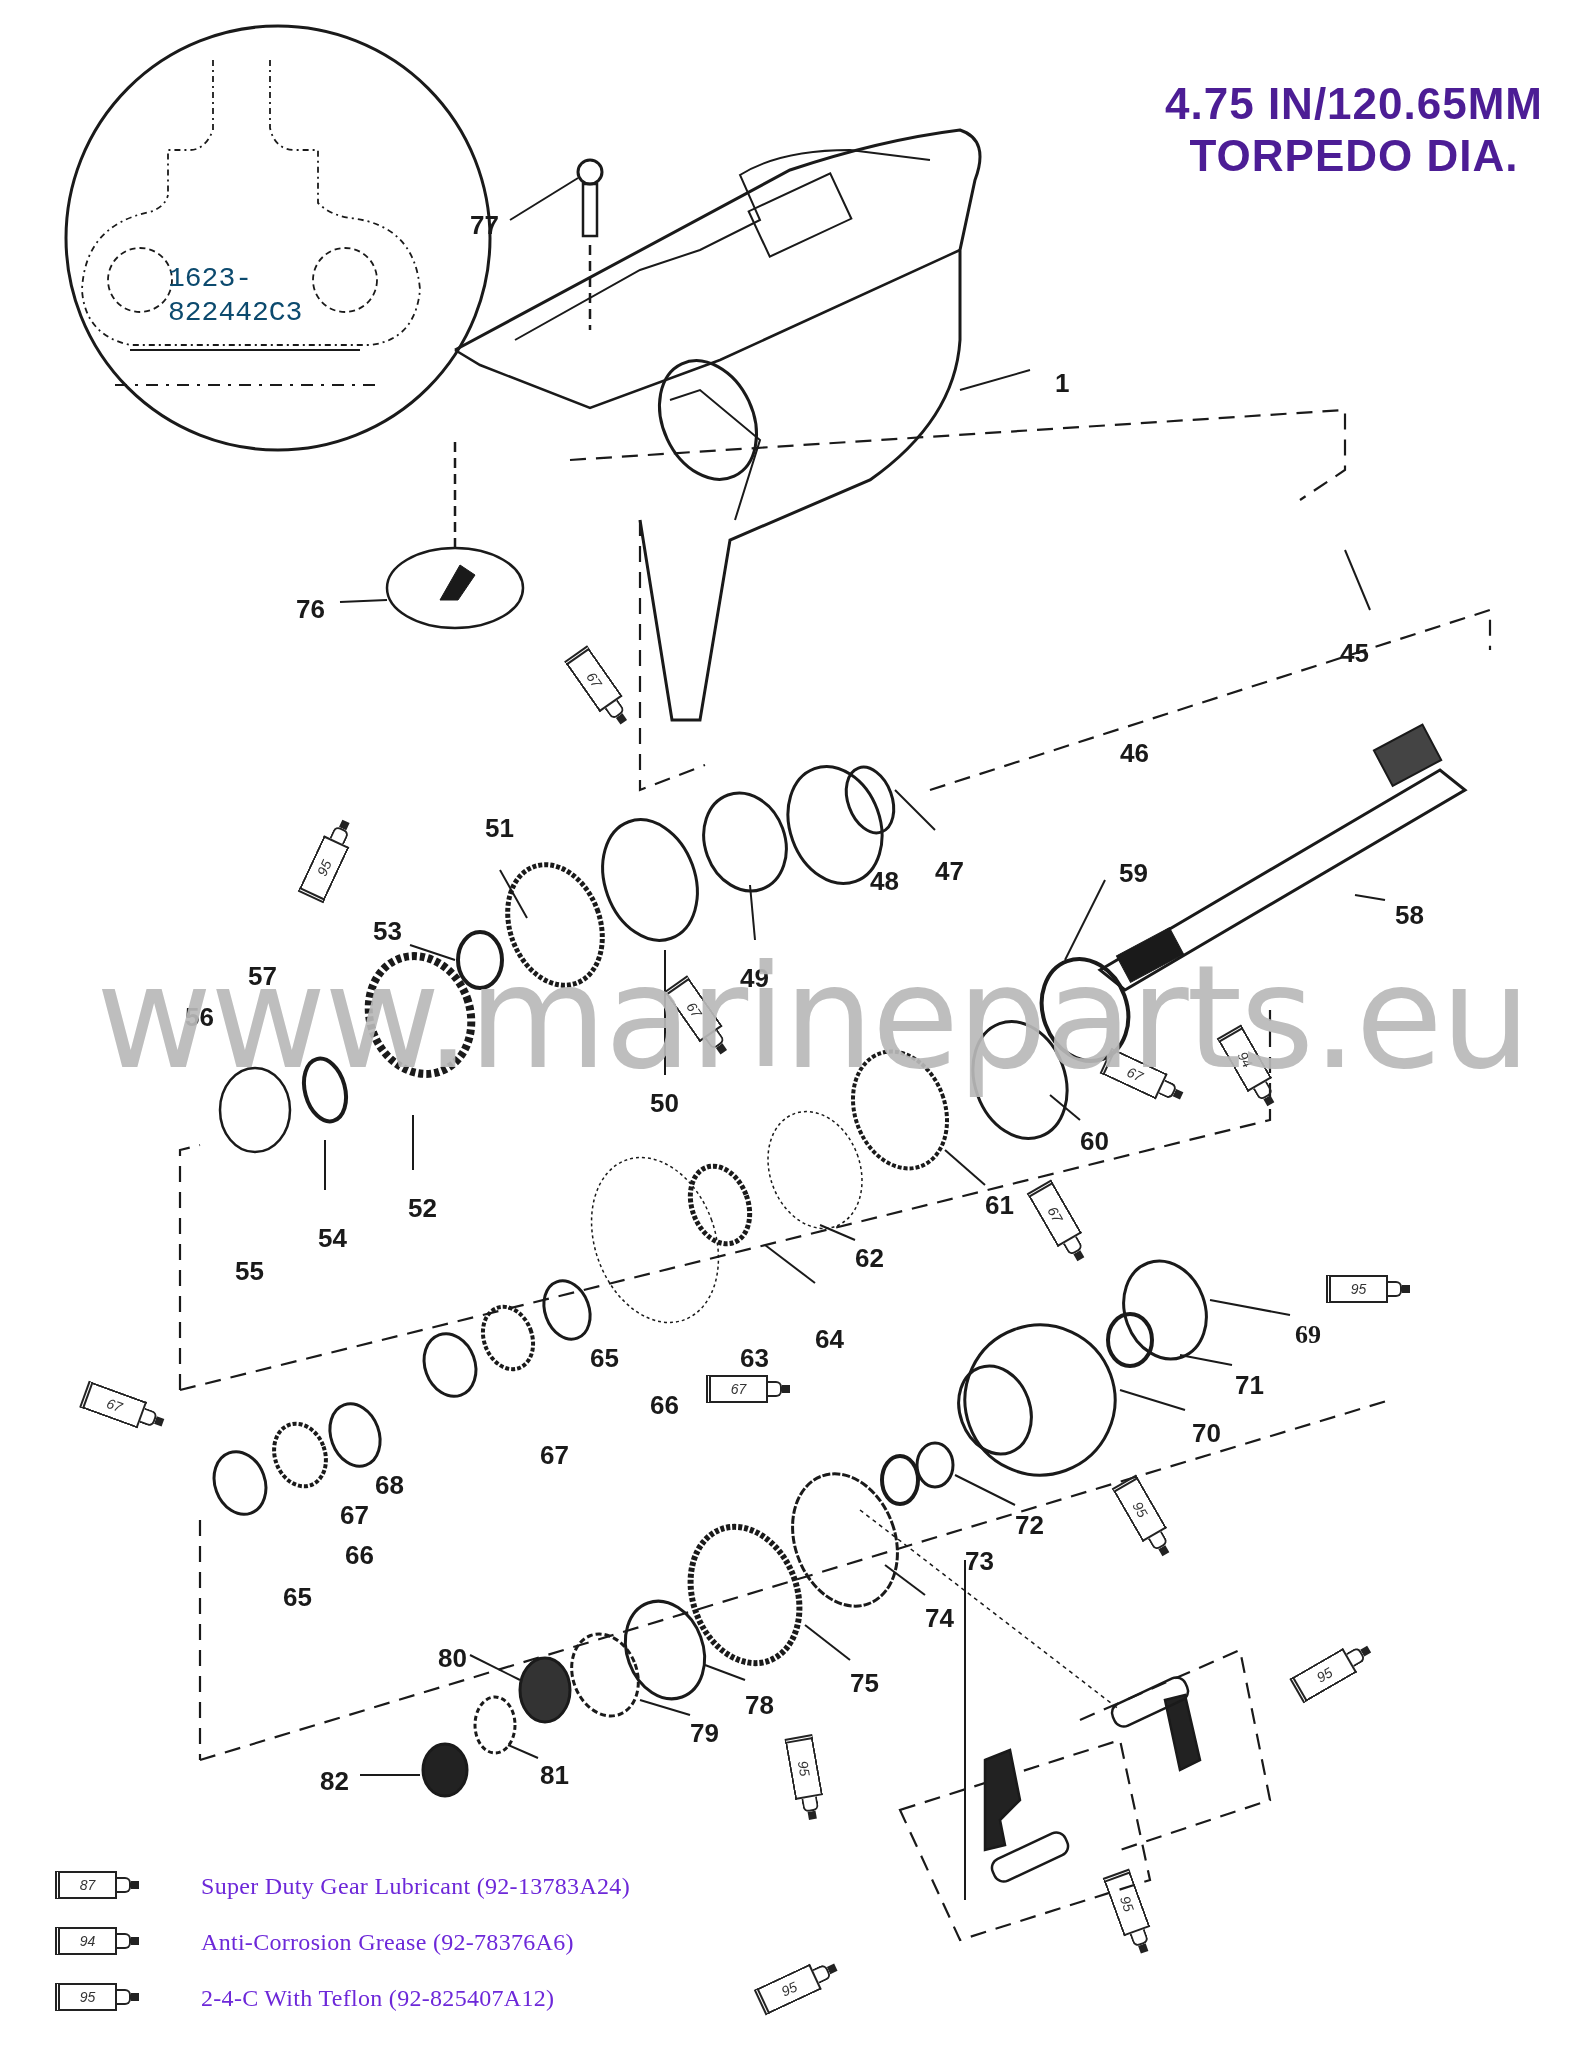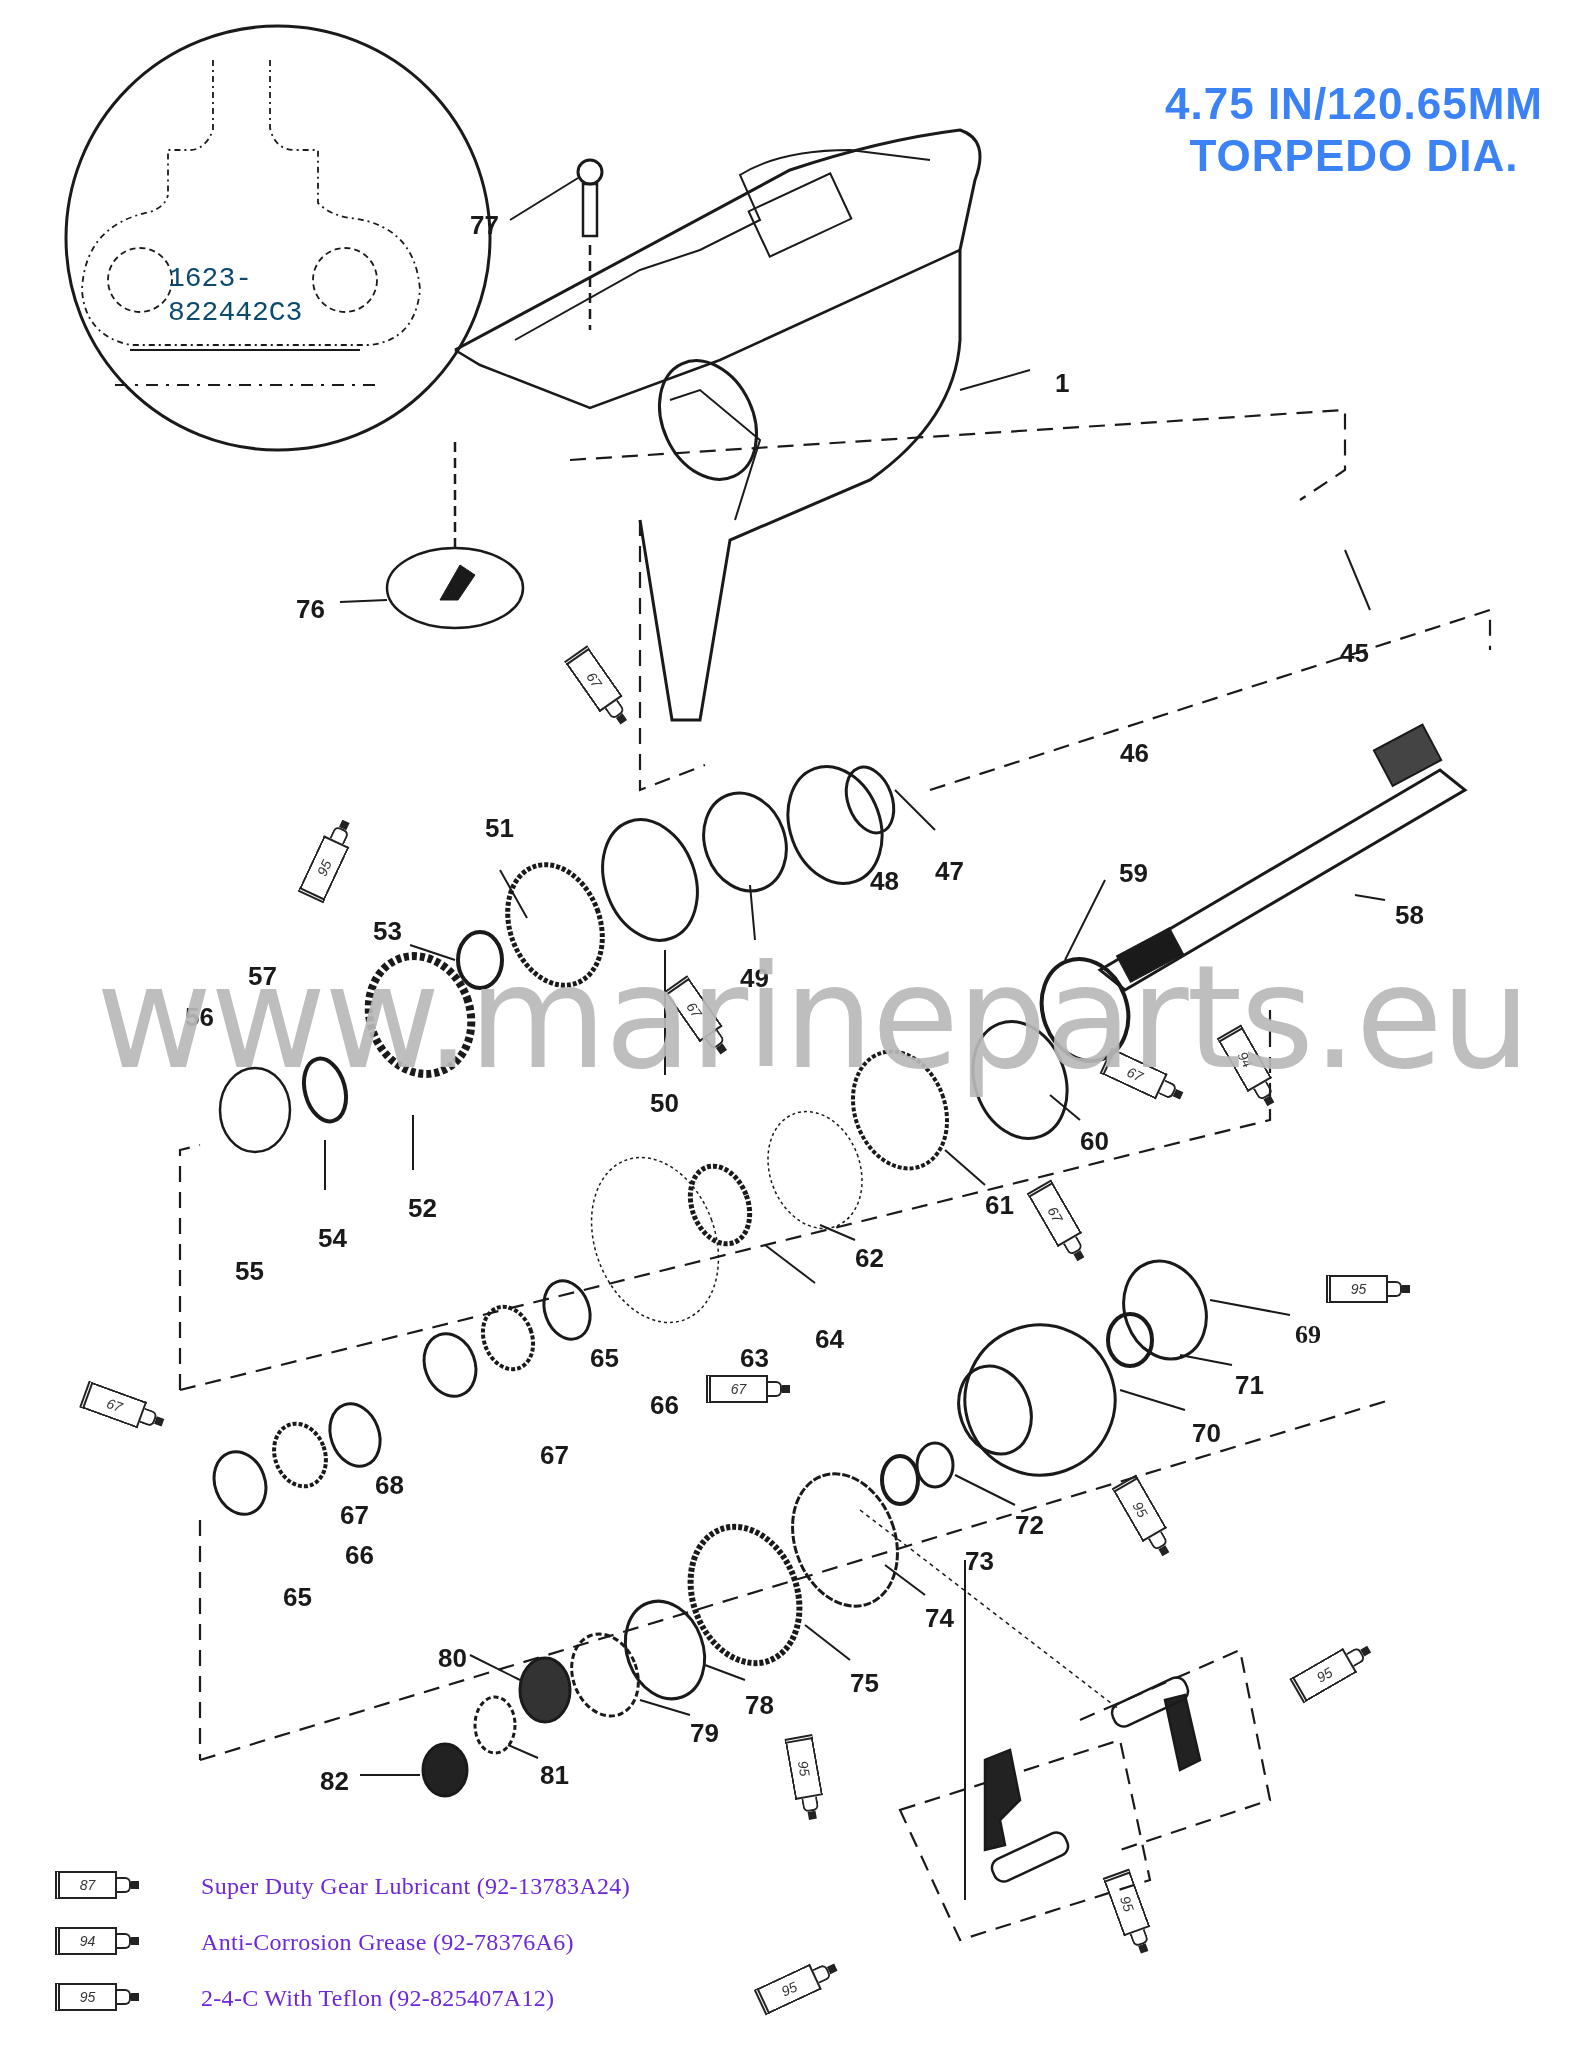--- a/index.html
+++ b/index.html
@@ -1,18 +1,18 @@
 <!DOCTYPE html>
 <html><head>
 <meta charset="utf-8">
 <style>
   html,body{margin:0;padding:0;background:#ffffff;}
   body{width:1595px;height:2048px;position:relative;overflow:hidden;font-family:"Liberation Sans",sans-serif;color:#1a1a1a;}
   #diagram{position:absolute;left:0;top:0;width:1595px;height:2048px;}
-  .title{position:absolute;right:52px;top:78px;text-align:center;font-family:"Liberation Sans",sans-serif;font-weight:bold;font-size:44px;line-height:52px;color:#3b82f6;letter-spacing:1px;margin-left:24px;}
+  .title{position:absolute;right:52px;top:78px;text-align:center;font-family:"Liberation Sans",sans-serif;font-weight:bold;font-size:44px;line-height:52px;color:#4c1d95;letter-spacing:1px;margin-left:24px;}
   .callout{position:absolute;font-family:"Liberation Sans",sans-serif;font-weight:bold;font-size:26px;color:#1a1a1a;line-height:1;}
   .stamp{position:absolute;font-family:Liberation Mono, monospace;font-size:28px;color:#0c4a6e;text-align:left;line-height:34px;}
   .legend{position:absolute;left:55px;top:1860px;}
   .legend-row{display:flex;align-items:center;height:52px;margin-bottom:4px;}
   .tube{position:relative;width:88px;height:30px;margin-right:58px;}
   .tube .body{position:absolute;left:0;top:0;width:62px;height:28px;border:2px solid #222;border-left:5px double #222;box-sizing:border-box;font-size:14px;font-style:italic;text-align:center;line-height:24px;color:#333;}
   .tube .nozzle{position:absolute;left:62px;top:6px;width:14px;height:16px;border:2px solid #222;border-left:none;border-radius:0 6px 6px 0;box-sizing:border-box;}
   .tube .tip{position:absolute;left:76px;top:10px;width:8px;height:8px;background:#222;}
   .legend-text{font-size:24px;color:#6d28d9;font-family:Liberation Serif, serif;letter-spacing:0.3px;}
   .watermark{position:absolute;left:96px;top:935px;font-family:"DejaVu Sans",sans-serif;font-size:142px;color:#b9b9b9;opacity:0.92;letter-spacing:-2px;white-space:nowrap;pointer-events:none;text-align:center;}

